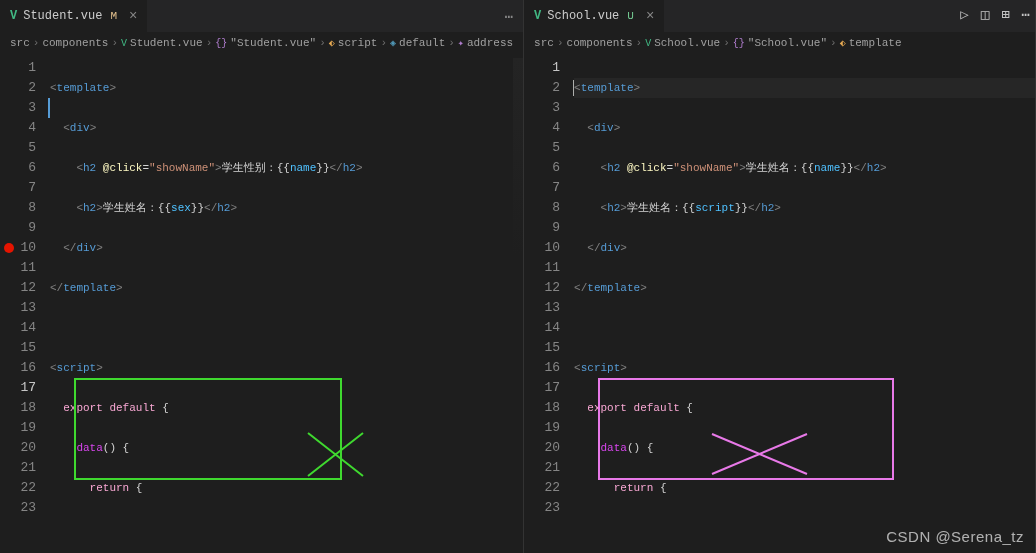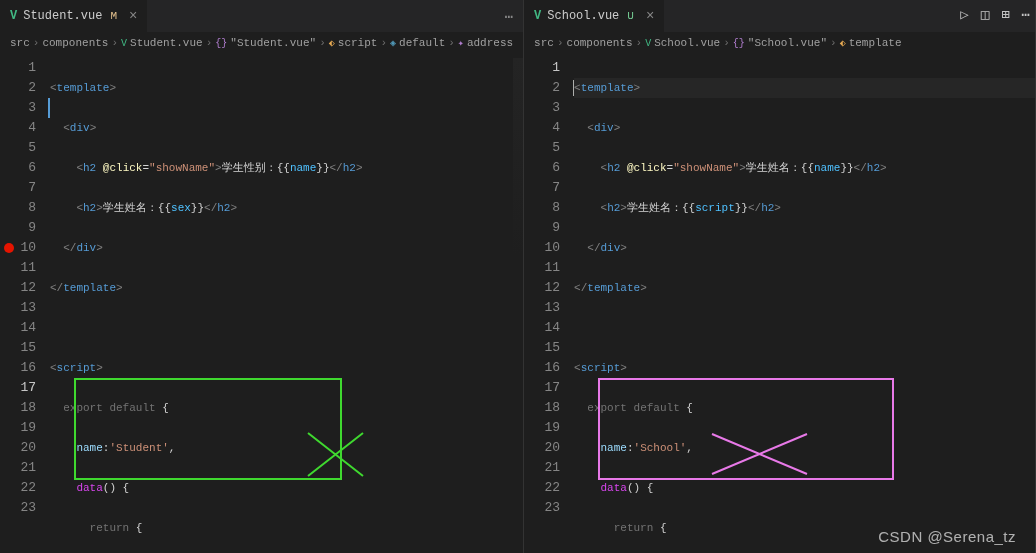--- a/index.html
+++ b/index.html
@@ -106,21 +106,21 @@
     background: #aeafad;
     vertical-align: middle;
     margin-left: -1px;
   }
 
   
   .tg { color: #569cd6; }
   .attr { color: #fef9c3; }
   .str { color: #ce9178; }
   .pun { color: #808080; }
-  .kw { color: #737373; }
+  .kw { color: #f9a8d4; }
   .fn { color: #d946ef; }
   .prop { color: #9cdcfe; }
   .var { color: #4fc1ff; }
   .txt { color: #d4d4d4; }
   .mu { color: #d4d4d4; }
 
   .box-green {
     position: absolute;
     border: 2px solid #3fd92f;
     pointer-events: none;
@@ -144,21 +144,21 @@
     display: flex;
     gap: 12px;
     color: #c5c5c5;
     font-size: 14px;
     align-items: center;
     z-index: 10;
   }
 
   .watermark {
     position: absolute;
-    right: 20px;
+    right: 12px;
     bottom: 8px;
     color: rgba(255,255,255,.65);
     font-family: sans-serif;
     font-size: 15px;
     letter-spacing: .5px;
     z-index: 20;
   }
 
   .minimap {
     position: absolute;
@@ -245,21 +245,20 @@
     <div class="code">
 <div class="ln"><span class="pun">&lt;</span><span class="tg">template</span><span class="pun">&gt;</span></div>
 <div class="ln">  <span class="pun">&lt;</span><span class="tg">div</span><span class="pun">&gt;</span></div>
 <div class="ln">    <span class="pun">&lt;</span><span class="tg">h2</span> <span class="attr">@click</span><span class="txt">=</span><span class="str">"showName"</span><span class="pun">&gt;</span><span class="txt">学生性别：</span><span class="mu">{{</span><span class="var">name</span><span class="mu">}}</span><span class="pun">&lt;/</span><span class="tg">h2</span><span class="pun">&gt;</span></div>
 <div class="ln">    <span class="pun">&lt;</span><span class="tg">h2</span><span class="pun">&gt;</span><span class="txt">学生姓名：</span><span class="mu">{{</span><span class="var">sex</span><span class="mu">}}</span><span class="pun">&lt;/</span><span class="tg">h2</span><span class="pun">&gt;</span></div>
 <div class="ln">  <span class="pun">&lt;/</span><span class="tg">div</span><span class="pun">&gt;</span></div>
 <div class="ln"><span class="pun">&lt;/</span><span class="tg">template</span><span class="pun">&gt;</span></div>
 <div class="ln"></div>
 <div class="ln"><span class="pun">&lt;</span><span class="tg">script</span><span class="pun">&gt;</span></div>
 <div class="ln">  <span class="kw">export</span> <span class="kw">default</span> <span class="txt">{</span></div>
-<div class="ln">    <span class="prop">name</span><span class="txt">:</span><span class="str">'<span>Student</span>'</span><span class="txt">,</span></div>
 <div class="ln">    <span class="fn">data</span><span class="txt">() {</span></div>
 <div class="ln">      <span class="kw">return</span> <span class="txt">{</span></div>
 
 
 
 
 
 
 
 
@@ -333,21 +332,20 @@
     <div class="code">
 <div class="ln active-ln"><span class="cursor"></span><span class="pun">&lt;</span><span class="tg">template</span><span class="pun">&gt;</span></div>
 <div class="ln">  <span class="pun">&lt;</span><span class="tg">div</span><span class="pun">&gt;</span></div>
 <div class="ln">    <span class="pun">&lt;</span><span class="tg">h2</span> <span class="attr">@click</span><span class="txt">=</span><span class="str">"showName"</span><span class="pun">&gt;</span><span class="txt">学生姓名：</span><span class="mu">{{</span><span class="var">name</span><span class="mu">}}</span><span class="pun">&lt;/</span><span class="tg">h2</span><span class="pun">&gt;</span></div>
 <div class="ln">    <span class="pun">&lt;</span><span class="tg">h2</span><span class="pun">&gt;</span><span class="txt">学生姓名：</span><span class="mu">{{</span><span class="var">script</span><span class="mu">}}</span><span class="pun">&lt;/</span><span class="tg">h2</span><span class="pun">&gt;</span></div>
 <div class="ln">  <span class="pun">&lt;/</span><span class="tg">div</span><span class="pun">&gt;</span></div>
 <div class="ln"><span class="pun">&lt;/</span><span class="tg">template</span><span class="pun">&gt;</span></div>
 <div class="ln"></div>
 <div class="ln"><span class="pun">&lt;</span><span class="tg">script</span><span class="pun">&gt;</span></div>
 <div class="ln">  <span class="kw">export</span> <span class="kw">default</span> <span class="txt">{</span></div>
-<div class="ln">    <span class="prop">name</span><span class="txt">:</span><span class="str">'<span>School</span>'</span><span class="txt">,</span></div>
 <div class="ln">    <span class="fn">data</span><span class="txt">() {</span></div>
 <div class="ln">      <span class="kw">return</span> <span class="txt">{</span></div>
 
 
 
 
 
 
 
 

